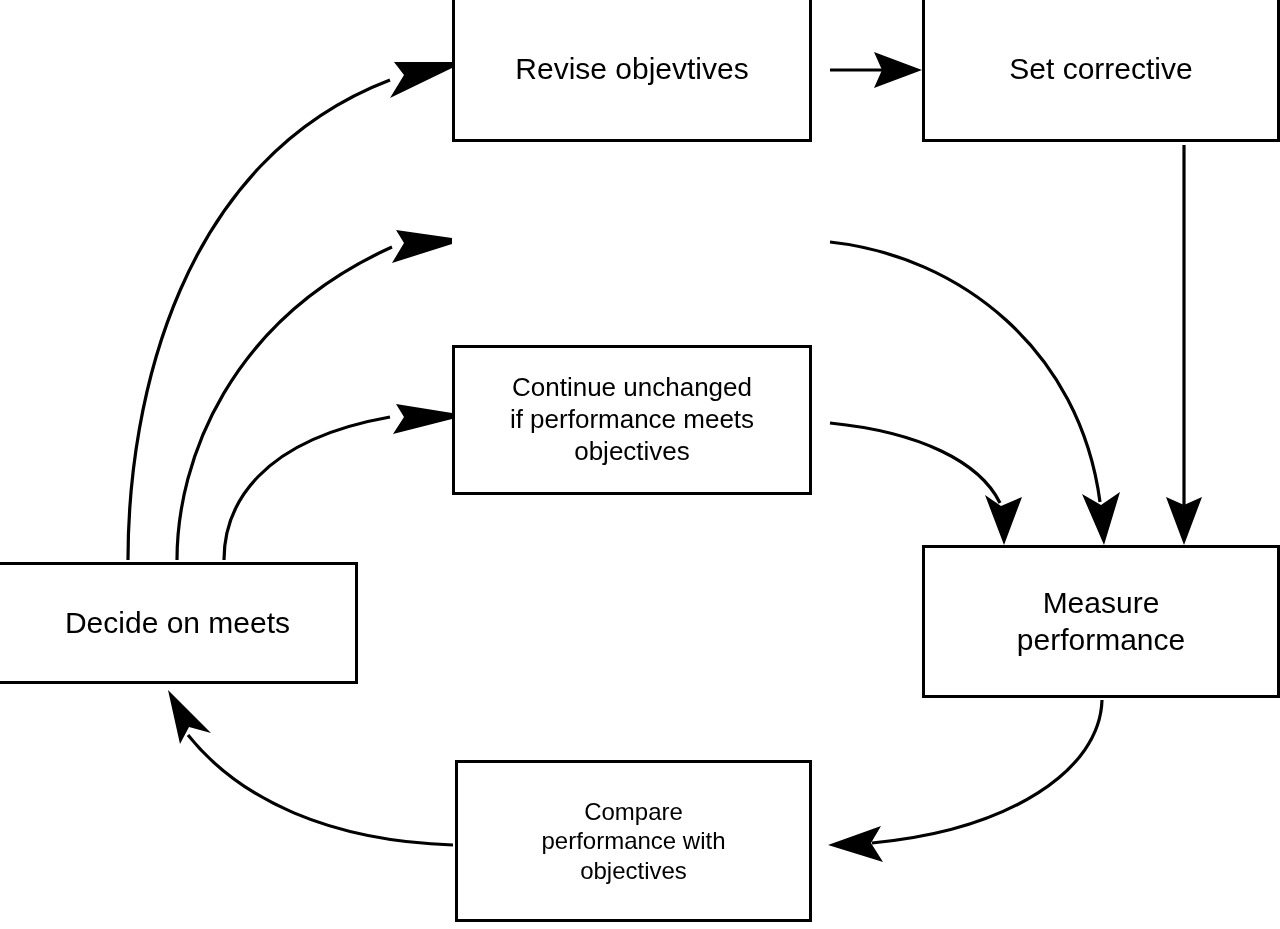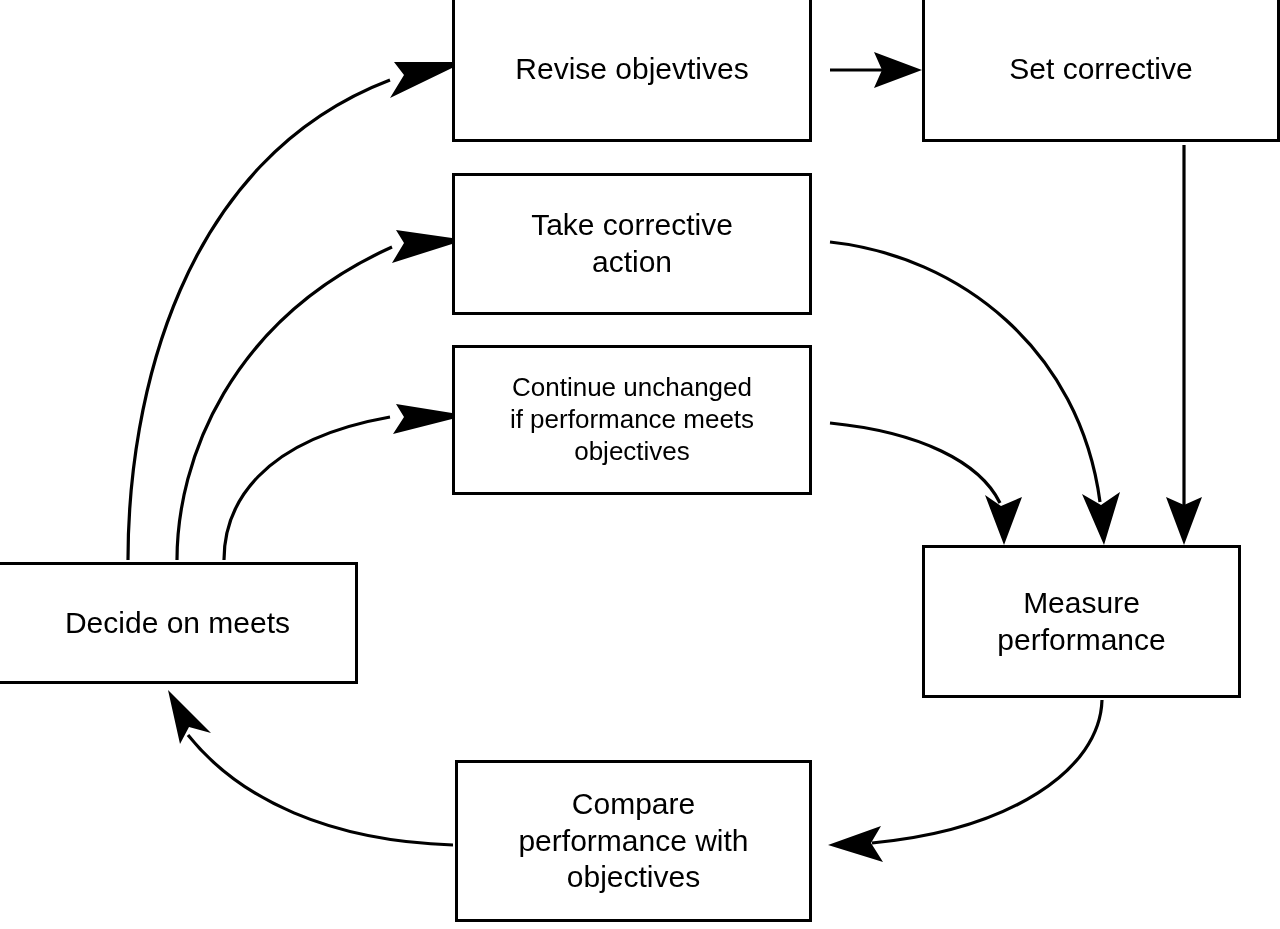--- a/index.html
+++ b/index.html
@@ -58,26 +58,26 @@
   }
   #node-continue-unchanged {
     left: 452px;  top: 345px;  width: 360px; height: 150px;
     font-size: 26px;
   }
   #node-decide-on-action {
     left: -3px;   top: 562px;  width: 361px; height: 122px;
     font-size: 30px;
   }
   #node-measure-performance {
-    left: 922px;  top: 545px;  width: 319px; height: 153px;
+    left: 922px;  top: 545px;  width: 358px; height: 153px;
     font-size: 30px;
   }
   #node-compare-performance {
     left: 455px;  top: 760px;  width: 357px; height: 162px;
-    font-size: 30px;
+    font-size: 24px;
   }
   .edge-path {
     fill: none;
     stroke: #000000;
     stroke-width: 3.2;
     stroke-linecap: butt;
   }
   .edge-head {
     fill: #000000;
     stroke: none;
@@ -137,24 +137,20 @@
   </svg>
 
   <div class="node-box" id="node-revise-objectives">
     <span class="node-label">Revise objevtives</span>
   </div>
 
   <div class="node-box" id="node-set-objectives">
     <span class="node-label">Set corrective</span>
   </div>
 
-  <div class="node-box" id="node-take-corrective-action">
-    <span class="node-label">Take corrective
-action</span>
-  </div>
 
   <div class="node-box" id="node-continue-unchanged">
     <span class="node-label">Continue unchanged
 if performance meets
 objectives</span>
   </div>
 
   <div class="node-box" id="node-decide-on-action">
     <span class="node-label">Decide on meets</span>
   </div>

